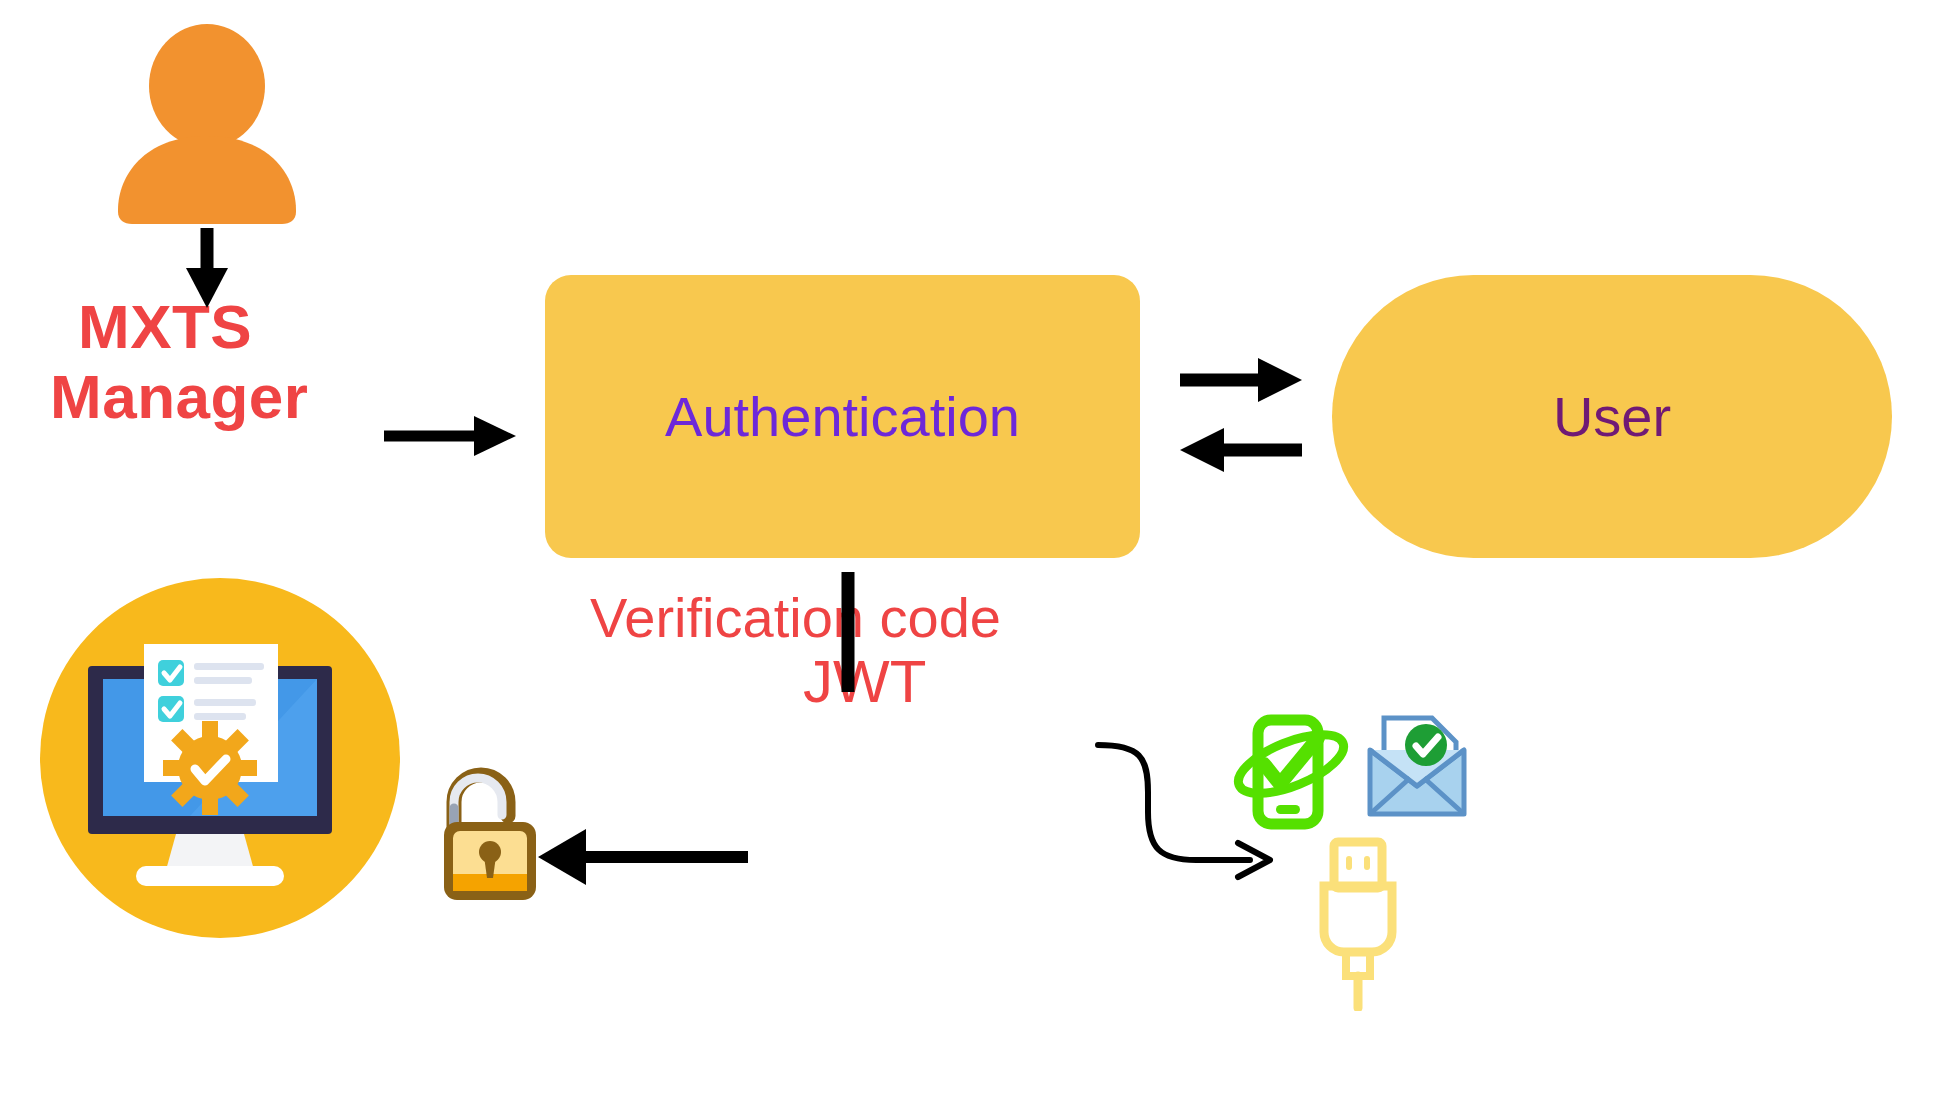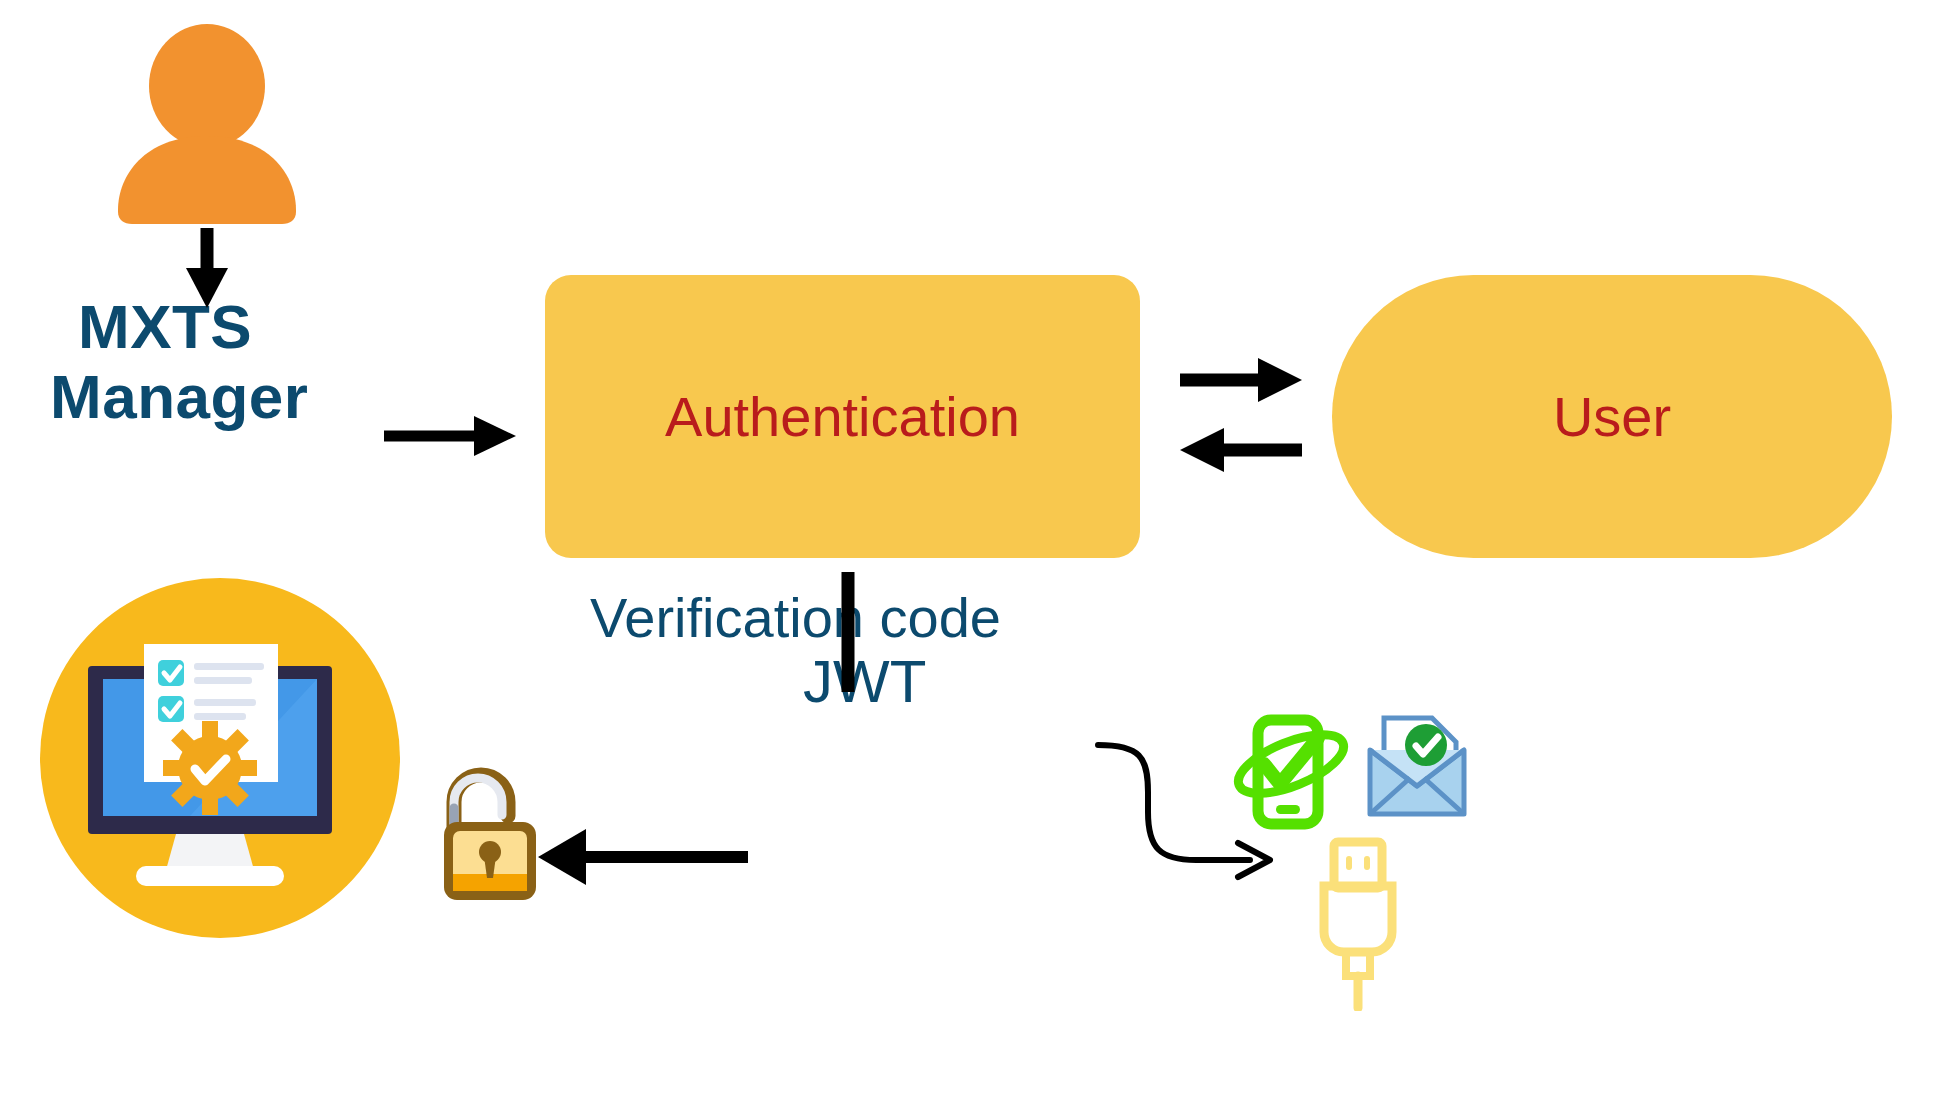--- a/index.html
+++ b/index.html
@@ -17,21 +17,21 @@
     background: #ffffff;
     overflow: hidden;
   }
   .abs { position: absolute; }
 
   
   #person-icon { left: 92px; top: 24px; width: 230px; height: 200px; }
 
   
   .lbl {
-    color: #0c4a6e;
+    color: #ef4444;
     white-space: nowrap;
     line-height: 1.05;
   }
   #mxts-label {
     left: 78px; top: 294px;
     font-size: 62px;
     font-weight: bold;
     letter-spacing: 0.5px;
   }
   #manager-label {
@@ -56,37 +56,37 @@
     left: 545px; top: 275px;
     width: 595px; height: 283px;
     background: #F8C84E;
     border-radius: 26px;
     display: flex;
     align-items: center;
     justify-content: center;
   }
   #auth-box-label {
     font-size: 56px;
-    color: #b91c1c;
+    color: #6d28d9;
     text-align: center;
     line-height: 1.28;
     max-width: 470px;
   }
   #db-box {
     left: 1332px; top: 275px;
     width: 560px; height: 283px;
     background: #F8C84E;
     border-radius: 142px;
     display: flex;
     align-items: center;
     justify-content: center;
   }
   #db-box-label {
     font-size: 56px;
-    color: #b91c1c;
+    color: #701a75;
     text-align: center;
     line-height: 1.28;
   }
 
   
   .svg-layer { left: 0; top: 0; width: 1934px; height: 1109px; pointer-events: none; }
 
   
   #mxts-app-icon { left: 40px; top: 578px; width: 360px; height: 360px; }
 

